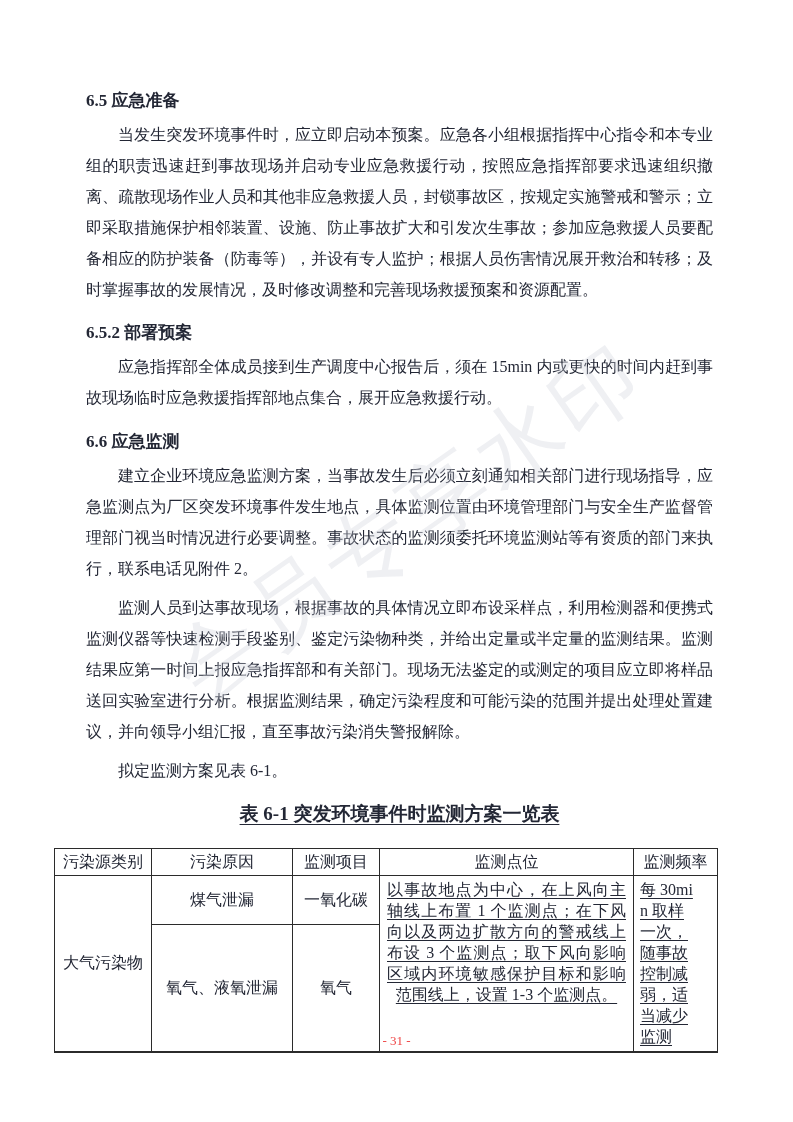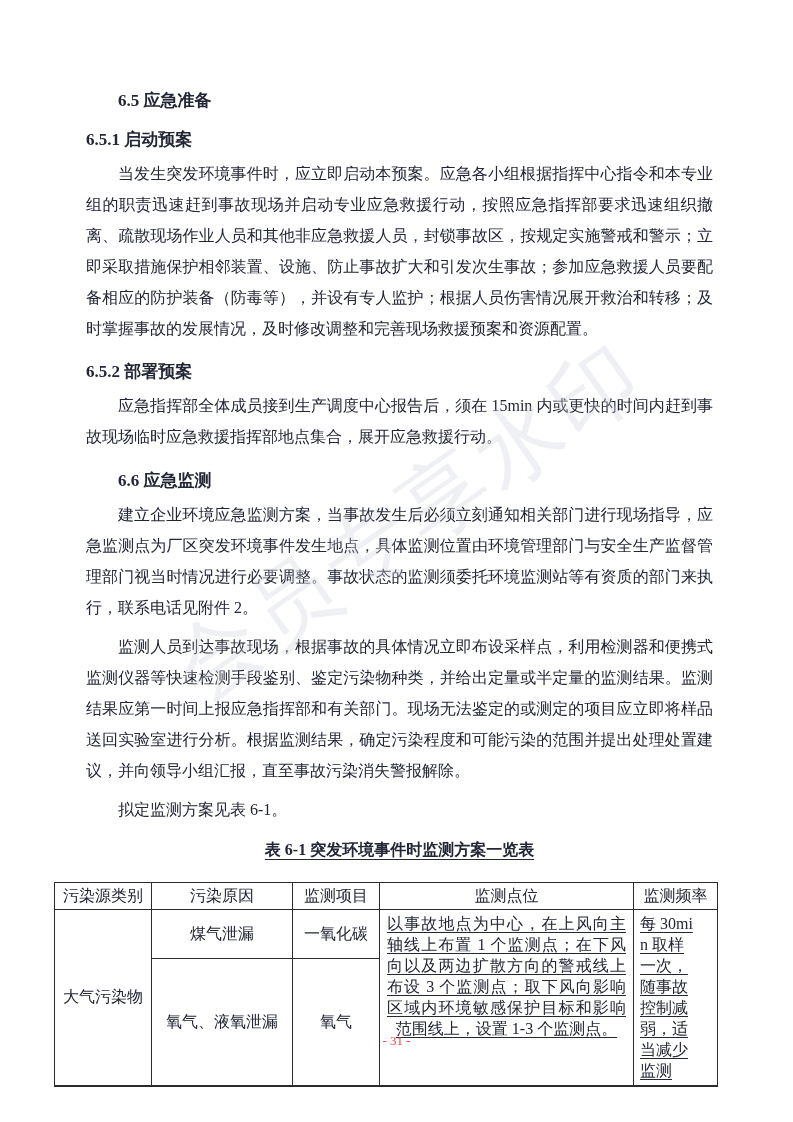--- a/index.html
+++ b/index.html
@@ -33,40 +33,39 @@
     position:absolute;
     left:86px; top:90px;
     width:627px;
     z-index:1;
   }
   .h2 {
     font-size:17px;
     font-weight:bold;
     line-height:22px;
     margin-top:18px;
-    margin-left:32px;
   }
   .h2:first-child { margin-top:0; }
   .h3 {
     font-size:17px;
     font-weight:bold;
     line-height:22px;
     margin-top:17px;
   }
   .para {
     font-size:16px;
     line-height:31px;
     text-align:justify;
     text-indent:2em;
     margin-top:7px;
   }
   .para.tight { margin-top:8px; }
   .table-title {
     text-align:center;
-    font-size:16px;
+    font-size:19px;
     font-weight:bold;
     text-decoration:underline;
     text-underline-offset:4px;
     margin-top:15px;
   }
   table.monitor {
     margin-left:-32px;
     margin-top:21px;
     width:663px;
     border-collapse:collapse;
@@ -124,21 +123,20 @@
 <body>
 
 <div class="page">
 
   <div class="watermark" style="color: rgba(207, 210, 218, 0.333);">会员专享水印</div>
 
   <div class="content">
 
     <div class="h2">6.5 应急准备</div>
 
-    <div class="h3">6.5.1 启动预案</div>
     <div class="para">当发生突发环境事件时，应立即启动本预案。应急各小组根据指挥中心指令和本专业组的职责迅速赶到事故现场并启动专业应急救援行动，按照应急指挥部要求迅速组织撤离、疏散现场作业人员和其他非应急救援人员，封锁事故区，按规定实施警戒和警示；立即采取措施保护相邻装置、设施、防止事故扩大和引发次生事故；参加应急救援人员要配备相应的防护装备（防毒等），并设有专人监护；根据人员伤害情况展开救治和转移；及时掌握事故的发展情况，及时修改调整和完善现场救援预案和资源配置。</div>
 
     <div class="h3">6.5.2 部署预案</div>
     <div class="para">应急指挥部全体成员接到生产调度中心报告后，须在 15min 内或更快的时间内赶到事故现场临时应急救援指挥部地点集合，展开应急救援行动。</div>
 
     <div class="h2">6.6 应急监测</div>
     <div class="para">建立企业环境应急监测方案，当事故发生后必须立刻通知相关部门进行现场指导，应急监测点为厂区突发环境事件发生地点，具体监测位置由环境管理部门与安全生产监督管理部门视当时情况进行必要调整。事故状态的监测须委托环境监测站等有资质的部门来执行，联系电话见附件 2。</div>
     <div class="para tight">监测人员到达事故现场，根据事故的具体情况立即布设采样点，利用检测器和便携式监测仪器等快速检测手段鉴别、鉴定污染物种类，并给出定量或半定量的监测结果。监测结果应第一时间上报应急指挥部和有关部门。现场无法鉴定的或测定的项目应立即将样品送回实验室进行分析。根据监测结果，确定污染程度和可能污染的范围并提出处理处置建议，并向领导小组汇报，直至事故污染消失警报解除。</div>
     <div class="para tight">拟定监测方案见表 6-1。</div>
 

